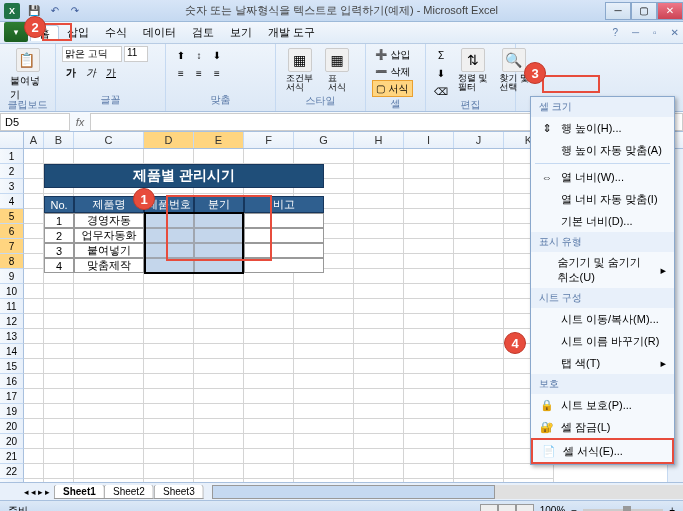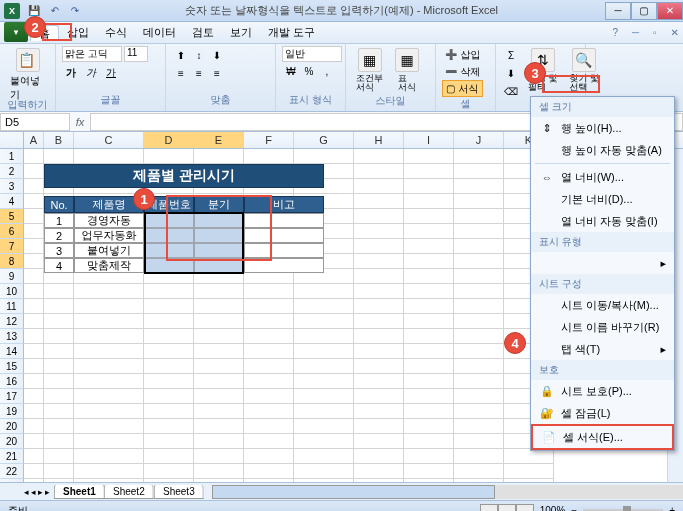--- a/index.html
+++ b/index.html
@@ -120,21 +120,21 @@
 </div>
 
 <div class="ribbon">
   <div class="ribbon-group" style="width:56px">
     <div class="ribbon-group-content">
       <div class="ribbon-btn">
         <div class="ribbon-btn-icon">📋</div>
         <span>붙여넣기</span>
       </div>
     </div>
-    <div class="ribbon-group-label">입력하기</div>
+    <div class="ribbon-group-label">클립보드</div>
   </div>
   <div class="ribbon-group" style="width:110px">
     <div class="ribbon-group-content">
       <div class="small-col">
         <div style="display:flex;gap:2px">
           <div style="width:60px;height:16px;border:1px solid #ccc;background:#fff;font-size:10px;padding:0 2px">맑은 고딕</div>
           <div style="width:24px;height:16px;border:1px solid #ccc;background:#fff;font-size:10px;padding:0 2px">11</div>
         </div>
         <div style="display:flex;gap:2px;margin-top:2px">
           <div class="ribbon-small-btn">
@@ -160,33 +160,20 @@
             <div class="ribbon-small-btn">⬇</div>
           </div>
         <div style="display:flex">
             <div class="ribbon-small-btn">≡</div>
             <div class="ribbon-small-btn">≡</div>
             <div class="ribbon-small-btn">≡</div>
           </div>
       </div>
     </div>
     <div class="ribbon-group-label">맞춤</div>
-  </div>
-  <div class="ribbon-group" style="width:70px">
-    <div class="ribbon-group-content">
-      <div class="small-col">
-        <div style="width:60px;height:16px;border:1px solid #ccc;background:#fff;font-size:10px;padding:0 2px">일반</div>
-        <div style="display:flex">
-            <div class="ribbon-small-btn">₩</div>
-            <div class="ribbon-small-btn">%</div>
-            <div class="ribbon-small-btn">,</div>
-          </div>
-      </div>
-    </div>
-    <div class="ribbon-group-label">표시 형식</div>
   </div>
   <div class="ribbon-group" style="width:90px">
     <div class="ribbon-group-content">
       <div class="ribbon-btn" style="font-size:9px">
           <div class="ribbon-btn-icon">▦</div>
           <span style="white-space:pre;line-height:1">조건부
 서식</span>
         </div>
       <div class="ribbon-btn" style="font-size:9px">
           <div class="ribbon-btn-icon">▦</div>
@@ -641,29 +628,30 @@
       <span class="context-icon"></span>
       <span>행 높이 자동 맞춤(A)</span>
     </div>
   <div class="context-divider"></div>
   <div class="context-item">
       <span class="context-icon">⇔</span>
       <span>열 너비(W)...</span>
     </div>
   <div class="context-item">
       <span class="context-icon"></span>
+      <span>열 너비 자동 맞춤(I)</span>
+    </div>
+  <div class="context-item">
+      <span class="context-icon"></span>
       <span>기본 너비(D)...</span>
     </div>
+  <div class="context-section-title">표시 유형</div>
   <div class="context-item">
       <span class="context-icon"></span>
-      <span>열 너비 자동 맞춤(I)</span>
-    </div>
-  <div class="context-section-title">표시 유형</div>
-  <div class="context-item">
-      <span class="context-icon"></span>
+      <span>숨기기 및 숨기기 취소(U)</span>
       <span style="margin-left:auto">▸</span>
     </div>
   <div class="context-section-title">시트 구성</div>
   <div class="context-item">
       <span class="context-icon"></span>
       <span>시트 이동/복사(M)...</span>
     </div>
   <div class="context-item">
       <span class="context-icon"></span>
       <span>시트 이름 바꾸기(R)</span>

